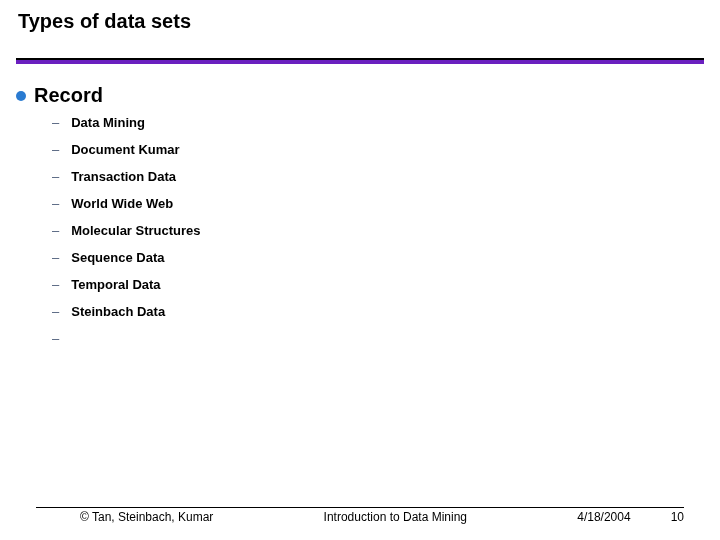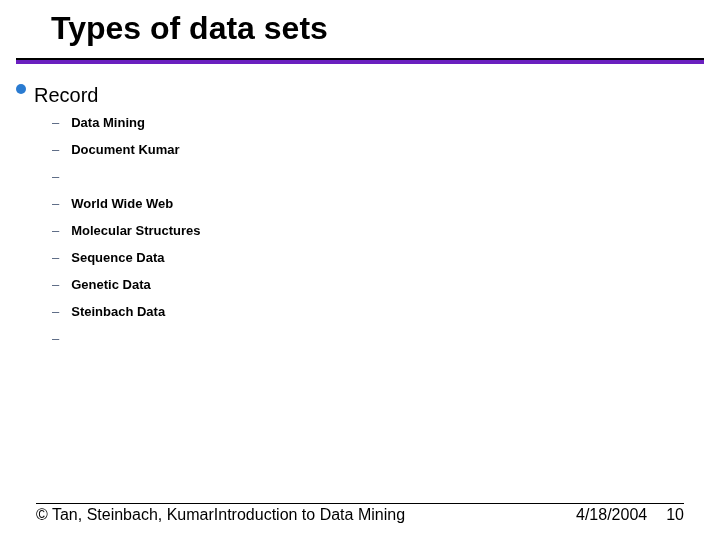--- a/index.html
+++ b/index.html
@@ -1,58 +1,58 @@
 <!DOCTYPE html>
 <html><head>
 <meta charset="utf-8">
 <style>
   * { margin: 0; padding: 0; box-sizing: border-box; }
   html, body { width: 720px; height: 540px; background: #fff; font-family: Arial, Helvetica, sans-serif; color: #000; }
   .slide { position: relative; width: 720px; height: 540px; }
   .title {
     position: absolute; top: 10px; left: 18px;
     font-family: Verdana, Geneva, sans-serif;
-    font-size: 32px; font-weight: 700; color: #000; margin-left: 33px;
+    font-size: 20px; font-weight: 700; color: #000;
   }
   .rule {
     position: absolute; top: 58px; left: 16px; width: 688px;
     border-top: 2px solid #000;
     border-bottom: 4px solid #6a1fbf;
     height: 4px;
   }
   .content { position: absolute; top: 78px; left: 16px; right: 16px; }
   .section { margin-top: 6px; }
   .sec-head {
-    display: flex; gap: 8px;
+    display: flex; align-items: center; gap: 8px;
     font-family: Verdana, Geneva, sans-serif;
-    font-weight: 400; font-size: 20px; color: #000;
+    font-weight: 700; font-size: 20px; color: #000;
   }
   .dot {
     width: 10px; height: 10px; border-radius: 50%;
     background: #2a7bd1; display: inline-block;
   }
   .sub { margin-top: 8px; margin-left: 36px; }
   .sub-item {
     display: flex; align-items: baseline; gap: 12px;
     font-family: Arial, Helvetica, sans-serif;
     font-weight: 700; font-size: 13px; color: #000;
     margin-bottom: 12px;
   }
   .dash { color: #4a5a78; font-weight: 400; }
   .footer-wrap {
     position: absolute; left: 36px; bottom: 16px; width: 648px;
   }
   .footer-line { border-top: 1px solid #000; }
   .footer {
     display: flex; justify-content: space-between; align-items: baseline;
-    font-size: 16px; padding-top: 2px;
+    font-size: 12px; padding-top: 2px; margin-left: 44px;
   }
   .footer .left { flex: 0 0 auto; }
-  .footer .center { flex: 1 1 auto; }
-  .footer .right { flex: 0 0 auto; display: flex; gap: 19px; }
+  .footer .center { flex: 1 1 auto; text-align: center; }
+  .footer .right { flex: 0 0 auto; display: flex; gap: 40px; }
 </style>
 </head>
 <body>
 <div class="slide">
 
   <div class="title">Types of data sets</div>
   <div class="rule"></div>
 
   <div class="content">
 
@@ -65,20 +65,21 @@
         <div class="sub-item">
             <span class="dash">–</span>
             <span>Data Mining</span>
           </div>
         <div class="sub-item">
             <span class="dash">–</span>
             <span>Document Kumar</span>
           </div>
         <div class="sub-item">
             <span class="dash">–</span>
+            <span>Transaction Data</span>
           </div>
       </div>
     </div>
 
     <div class="section">
       <div class="sub">
         <div class="sub-item">
             <span class="dash">–</span>
             <span>World Wide Web</span>
           </div>
@@ -90,21 +91,21 @@
     </div>
 
     <div class="section">
       <div class="sub">
         <div class="sub-item">
             <span class="dash">–</span>
             <span>Sequence Data</span>
           </div>
         <div class="sub-item">
             <span class="dash">–</span>
-            <span>Genetic Data</span>
+            <span>Temporal Data</span>
           </div>
         <div class="sub-item">
             <span class="dash">–</span>
             <span>Steinbach Data</span>
           </div>
         <div class="sub-item">
             <span class="dash">–</span>
           </div>
       </div>
     </div>

